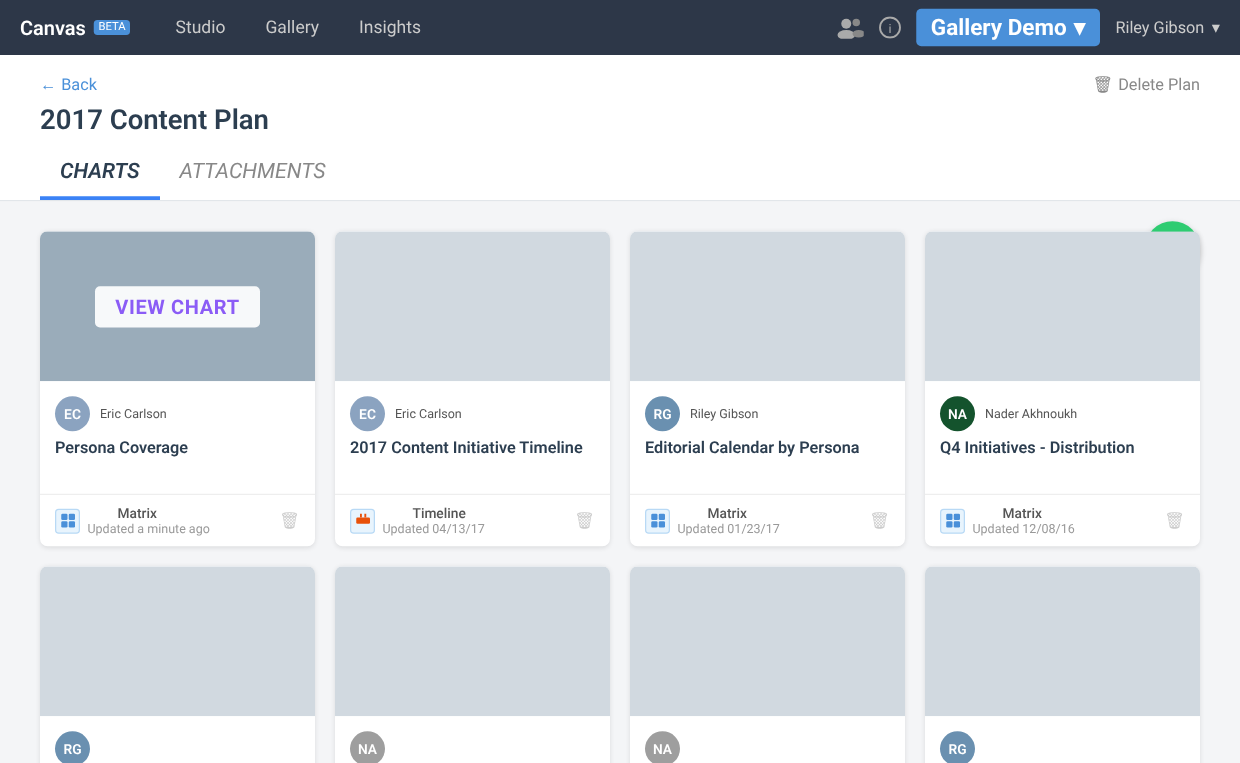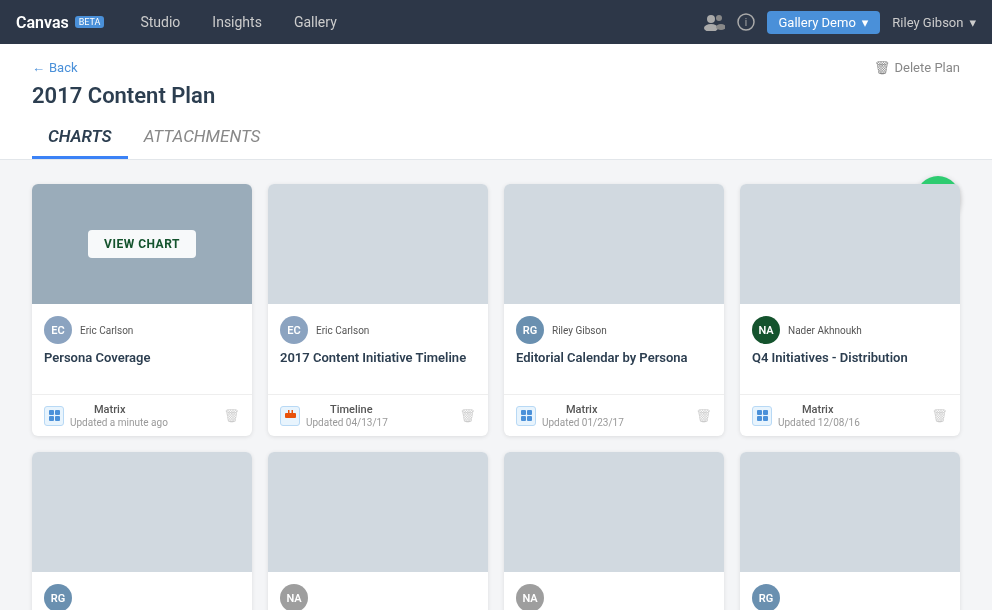--- a/index.html
+++ b/index.html
@@ -7,21 +7,21 @@
 
     
     .nav { background: #2d3748; display: flex; align-items: center; height: 44px; padding: 0 16px; gap: 0; }
     .nav-logo { display: flex; align-items: center; gap: 6px; margin-right: 20px; }
     .nav-logo-text { color: #fff; font-size: 16px; font-weight: 600; }
     .nav-logo-beta { background: #4a90d9; color: #fff; font-size: 9px; padding: 1px 4px; border-radius: 3px; vertical-align: super; }
     .nav-links { display: flex; gap: 0; }
     .nav-link { color: #ccc; padding: 0 16px; height: 28px; display: flex; align-items: center; font-size: 14px; cursor: pointer; text-decoration: none; }
     .nav-right { margin-left: auto; display: flex; align-items: center; gap: 12px; }
     .nav-icon-btn { color: #ccc; cursor: pointer; display: flex; align-items: center; }
-    .nav-gallery-demo { background: #4a90d9; color: #fff; border-radius: 4px; padding: 4px 12px; display: flex; align-items: center; gap: 6px; cursor: pointer; font-size: 13px; }
+    .nav-gallery-demo { background: #4a90d9; color: #fff; border-radius: 4px; padding: 4px 12px; display: flex; align-items: center; gap: 6px; cursor: pointer; font-size: 18px; font-weight: bold; }
     .nav-user { color: #ccc; display: flex; align-items: center; gap: 6px; cursor: pointer; font-size: 13px; }
 
     
     .page-header { background: #fff; padding: 16px 32px 0; border-bottom: 1px solid #e2e6ea; }
     .back-btn { color: #4a90d9; display: flex; align-items: center; gap: 4px; font-size: 13px; cursor: pointer; margin-bottom: 8px; }
     .page-title { font-size: 22px; font-weight: 600; color: #2c3e50; }
     .page-meta { font-size: 12px; color: #888; margin-top: 4px; margin-bottom: 12px; }
     .delete-btn { margin-left: auto; color: #888; font-size: 13px; cursor: pointer; display: flex; align-items: center; gap: 4px; }
     .header-top-row { display: flex; align-items: flex-start; }
     .header-title-area { flex: 1; }
@@ -58,22 +58,22 @@
 <body>
 
 <nav>
   <div class="nav">
     <div class="nav-logo">
       <span class="nav-logo-text">Canvas</span>
       <span class="nav-logo-beta">BETA</span>
     </div>
     <div class="nav-links">
       <a class="nav-link">Studio</a>
+      <a class="nav-link">Gallery</a>
       <a class="nav-link">Insights</a>
-      <a class="nav-link">Gallery</a>
     </div>
     <div class="nav-right">
       <span class="nav-icon-btn">
         <svg width="22" height="18" viewBox="0 0 22 18" fill="none" xmlns="http://www.w3.org/2000/svg">
           <circle cx="8" cy="6" r="4" fill="#aaa"></circle>
           <ellipse cx="8" cy="15" rx="7" ry="4" fill="#aaa"></ellipse>
           <circle cx="16" cy="5" r="3" fill="#888"></circle>
           <ellipse cx="18" cy="14" rx="5" ry="3" fill="#888"></ellipse>
         </svg>
       </span>
@@ -114,21 +114,21 @@
     <div class="tab">ATTACHMENTS</div>
   </div>
 </div>
 
 <div class="main">
   <div class="add-btn">+</div>
   <div class="cards-grid" id="cards-grid">
       <div class="card">
     <div class="card-thumb" style="height:120px;background:#c5cdd5;overflow:hidden;">
       <div style="width:100%;height:100%;background:#9aacba;display:flex;align-items:center;justify-content:center;">
-        <div style="background:rgba(255,255,255,0.92);color:#14532d;font-size:12px;font-weight:700;padding:7px 16px;border-radius:4px;letter-spacing:0.5px;">VIEW CHART</div>
+        <div style="background:rgba(255,255,255,0.92);color:#8b5cf6;font-size:16px;font-weight:700;padding:7px 16px;border-radius:4px;letter-spacing:0.5px;">VIEW CHART</div>
        </div>
     </div>
     <div class="card-body">
       <div class="card-author">
         <div class="avatar" style="background:#8ba3c0;">EC</div>
         <span class="author-name">Eric Carlson</span>
       </div>
       <div class="card-title">Persona Coverage</div>
     </div>
     <div class="card-footer">

